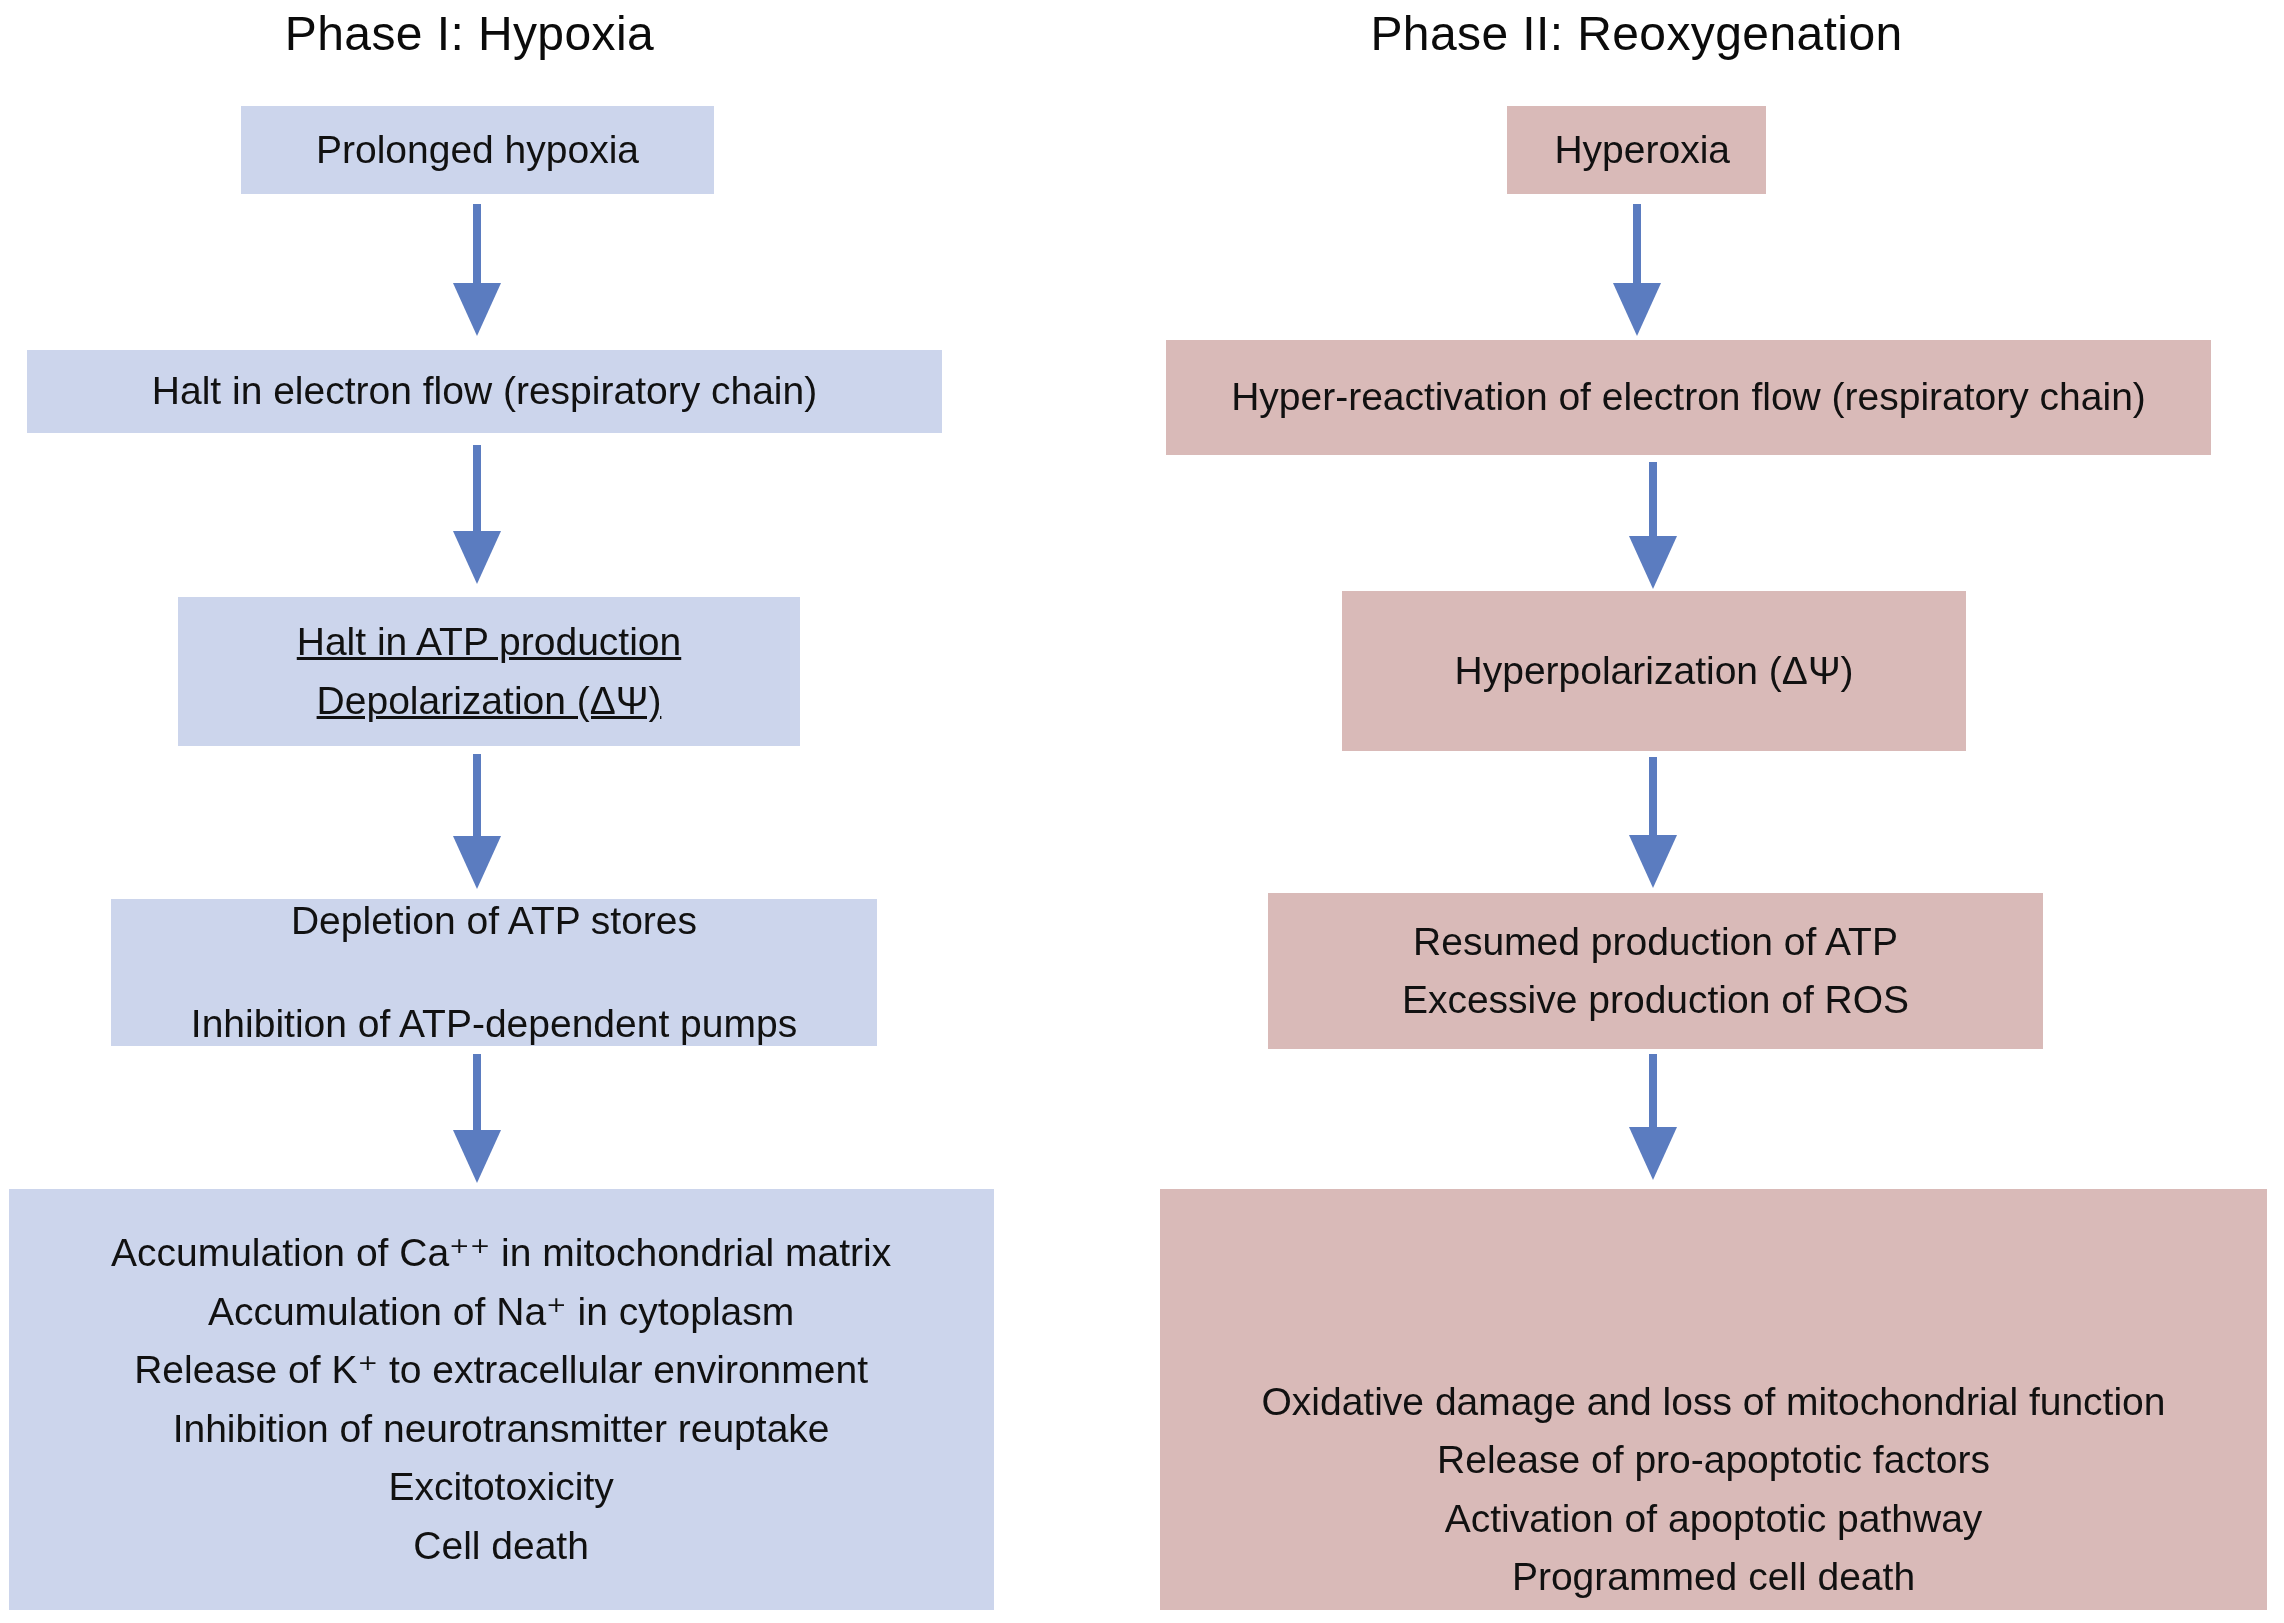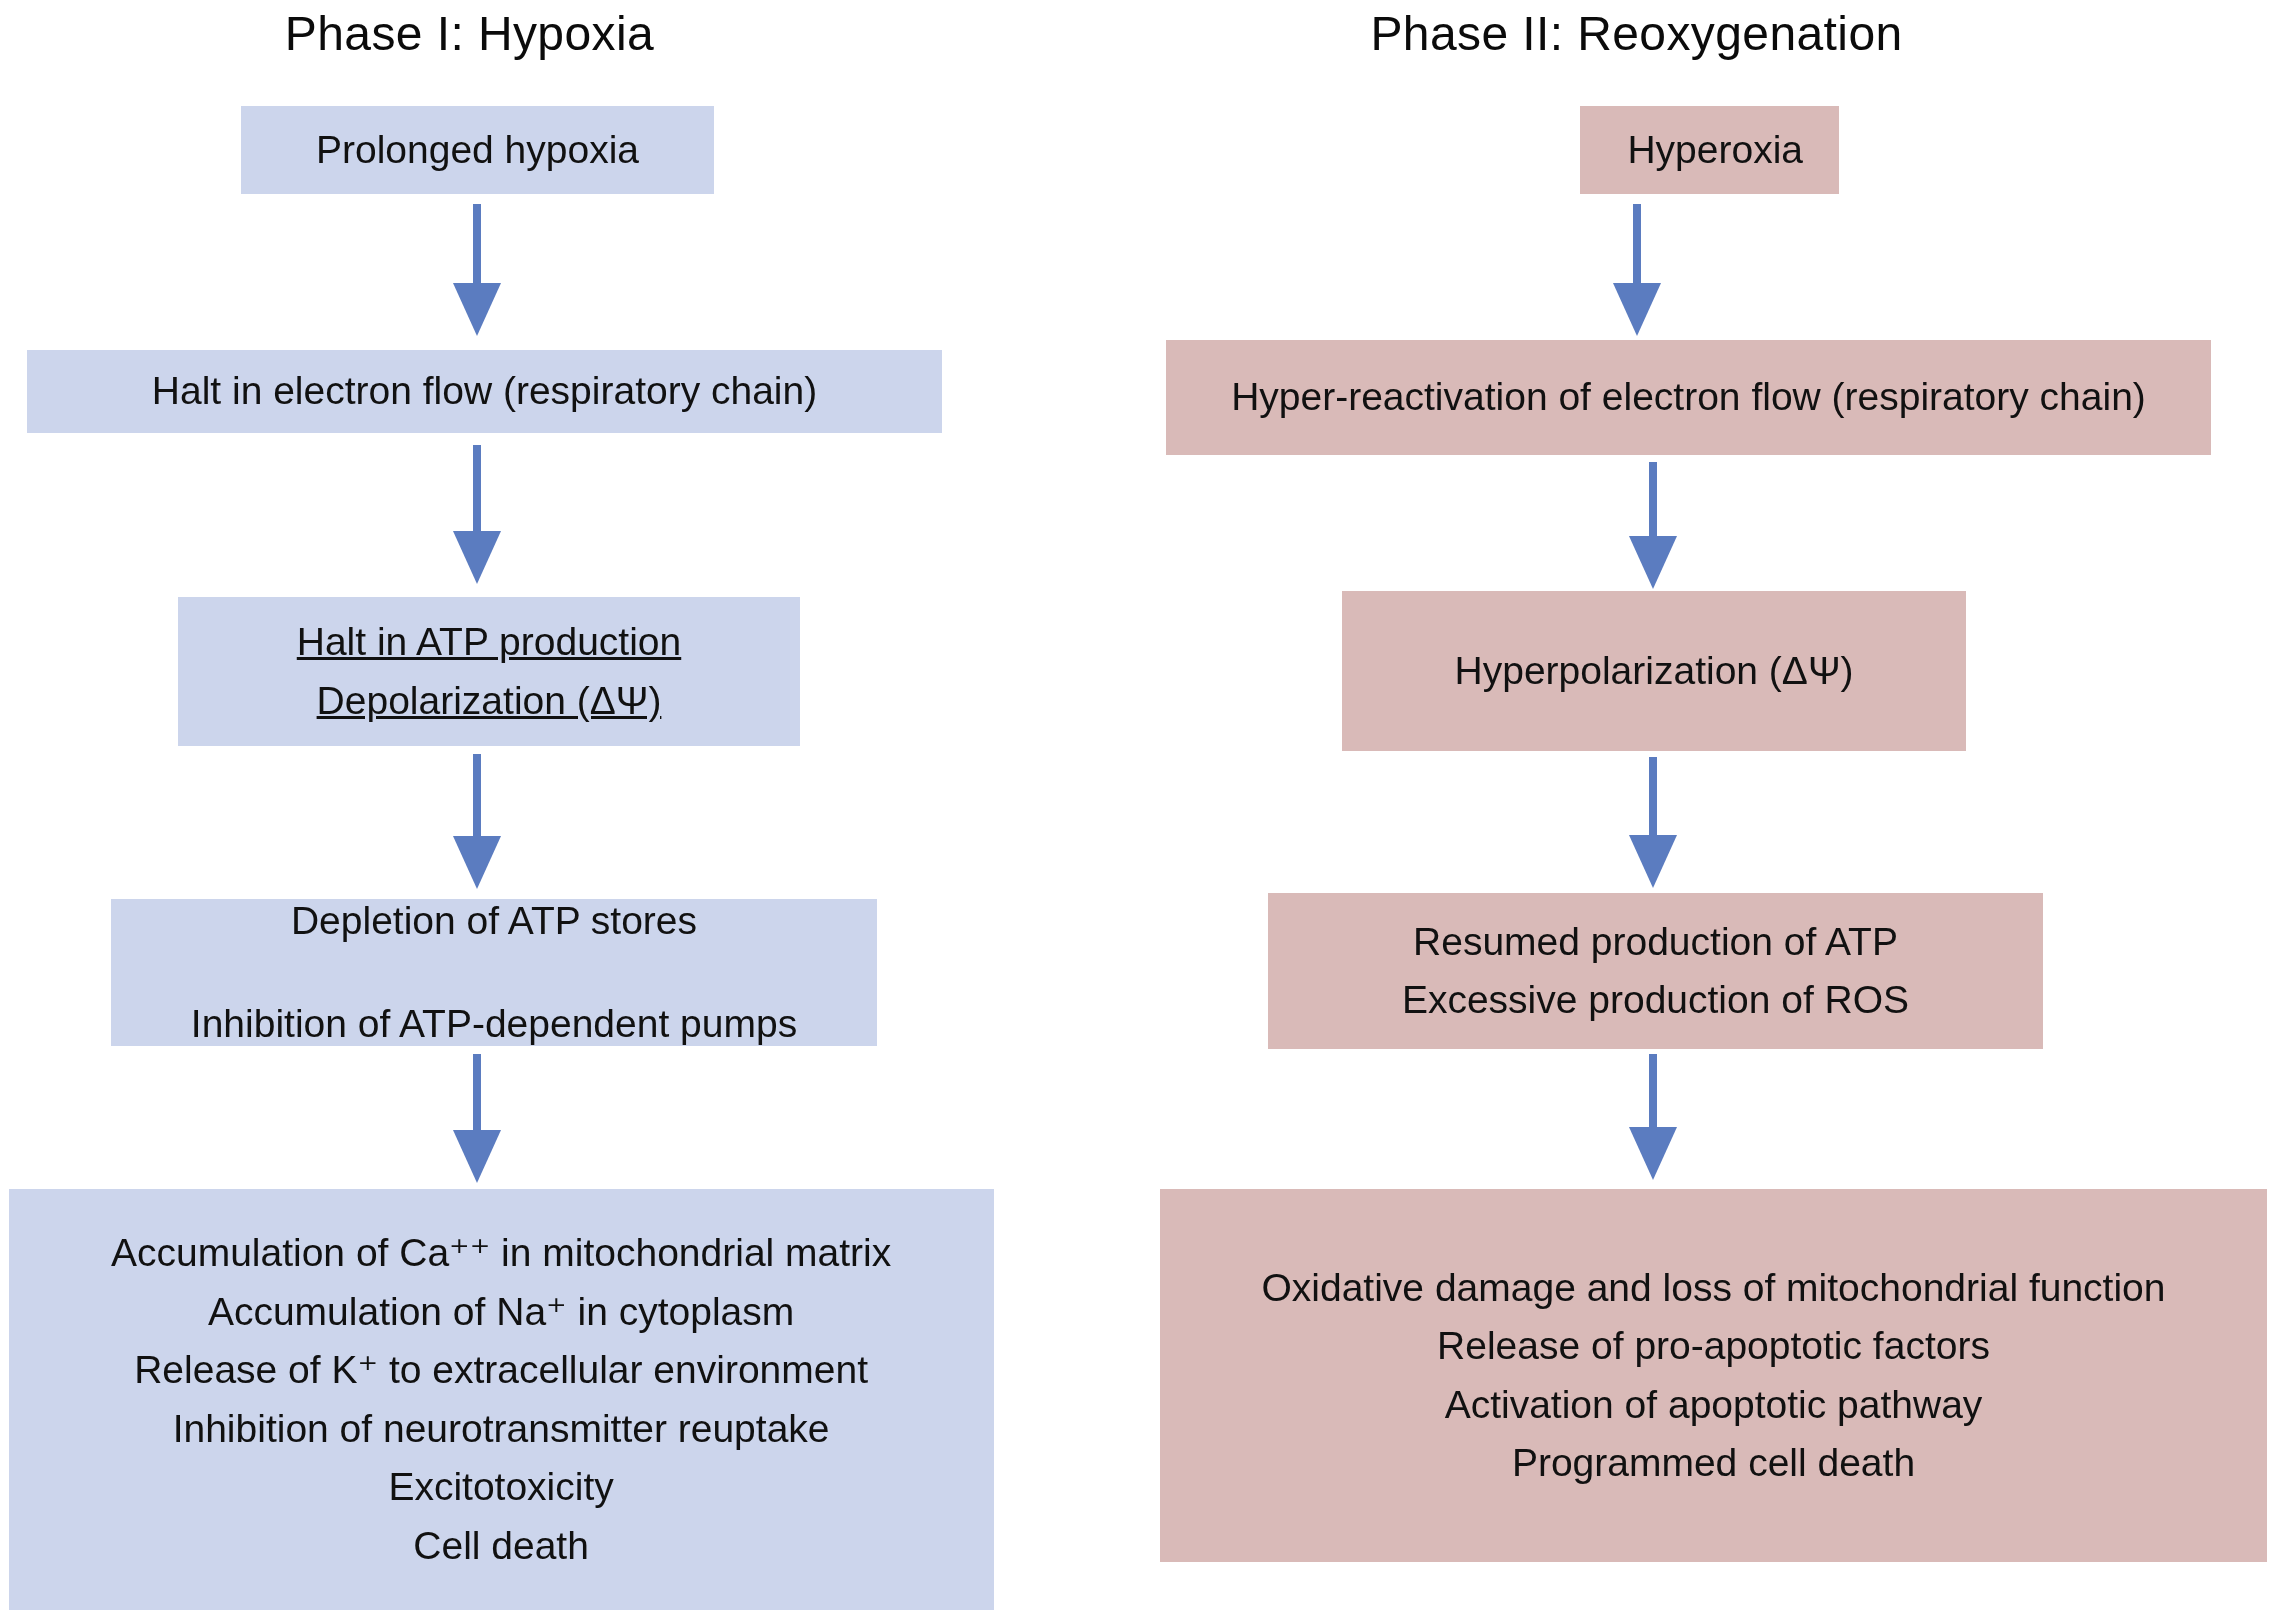--- a/index.html
+++ b/index.html
@@ -107,21 +107,21 @@
 
   <div class="box blue" style="left:8.6px;top:1189px;width:985px;height:421px;">
     <div class="line">Accumulation of Ca⁺⁺ in mitochondrial matrix</div>
     <div class="line">Accumulation of Na⁺ in cytoplasm</div>
     <div class="line">Release of K⁺ to extracellular environment</div>
     <div class="line">Inhibition of neurotransmitter reuptake</div>
     <div class="line">Excitotoxicity</div>
     <div class="line">Cell death</div>
   </div>
 
-  <div class="box pink" style="left:1580px;top:106px;width:259px;height:88px;padding-left:20px;">
+  <div class="box pink" style="left:1507px;top:106px;width:259px;height:88px;padding-left:20px;">
     <div class="line">Hyperoxia</div>
   </div>
 
   <div class="arrow" style="left:1613px;top:204px;">
     <div class="stem" style="height:79px;"></div>
     <div class="head"></div>
   </div>
 
   <div class="box pink" style="left:1130px;top:340px;width:1045px;height:115px;margin-left:36px;">
     <div class="line">Hyper-reactivation of electron flow (respiratory chain)</div>
@@ -144,21 +144,21 @@
   <div class="box pink" style="left:1268px;top:893px;width:775px;height:156px;">
     <div class="line">Resumed production of ATP</div>
     <div class="line">Excessive production of ROS</div>
   </div>
 
   <div class="arrow" style="left:1629px;top:1054px;">
     <div class="stem" style="height:73px;"></div>
     <div class="head"></div>
   </div>
 
-  <div class="box pink" style="left:1160px;top:1189px;width:1107px;height:373px;">
+  <div class="box pink" style="left:1160px;top:1189px;width:1107px;height:421px;justify-content:flex-end;">
     <div class="line">Oxidative damage and loss of mitochondrial function</div>
     <div class="line">Release of pro-apoptotic factors</div>
     <div class="line">Activation of apoptotic pathway</div>
     <div class="line">Programmed cell death</div>
   </div>
 
 </div>
 
 
 </body></html>

